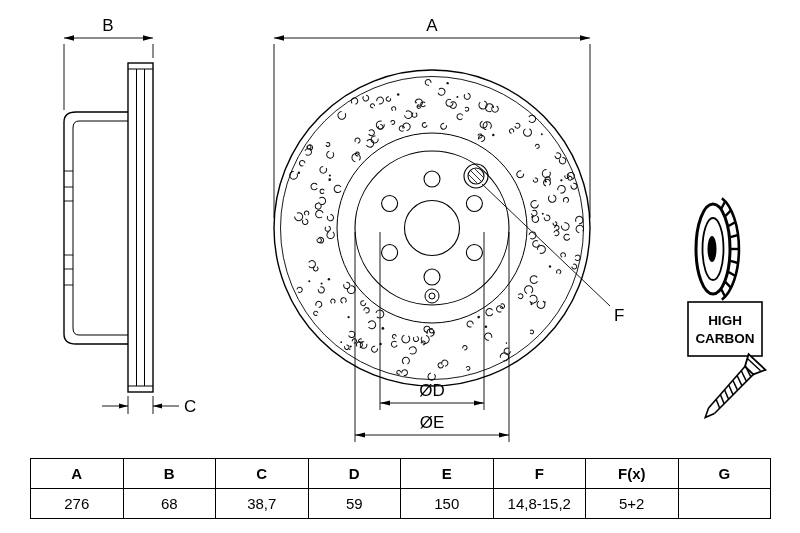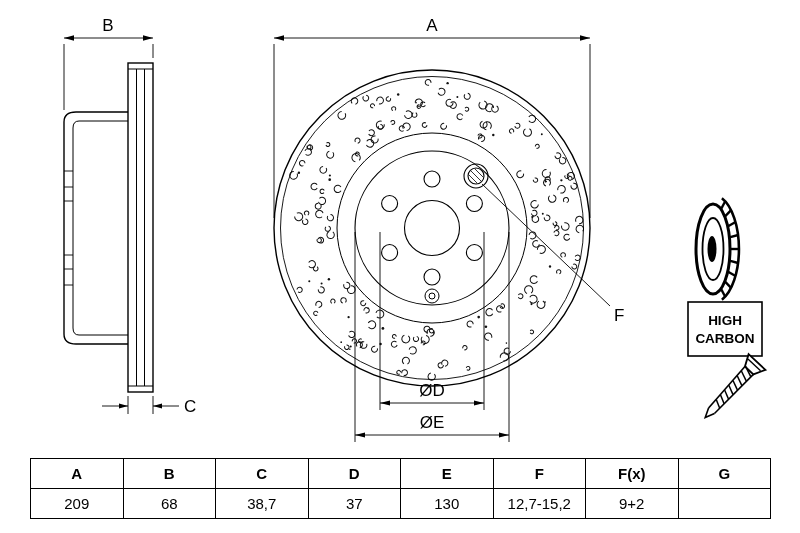--- a/index.html
+++ b/index.html
@@ -352,25 +352,25 @@
     <th>A</th>
     <th>B</th>
     <th>C</th>
     <th>D</th>
     <th>E</th>
     <th>F</th>
     <th>F(x)</th>
     <th>G</th>
   </tr>
   <tr>
-    <td>209</td>
+    <td>276</td>
     <td>68</td>
     <td>38,7</td>
-    <td>37</td>
-    <td>130</td>
-    <td>12,7-15,2</td>
-    <td>9+2</td>
+    <td>59</td>
+    <td>150</td>
+    <td>14,8-15,2</td>
+    <td>5+2</td>
     <td></td>
   </tr>
 </tbody>
     </table>
 
 </div>
 
 </body></html>

